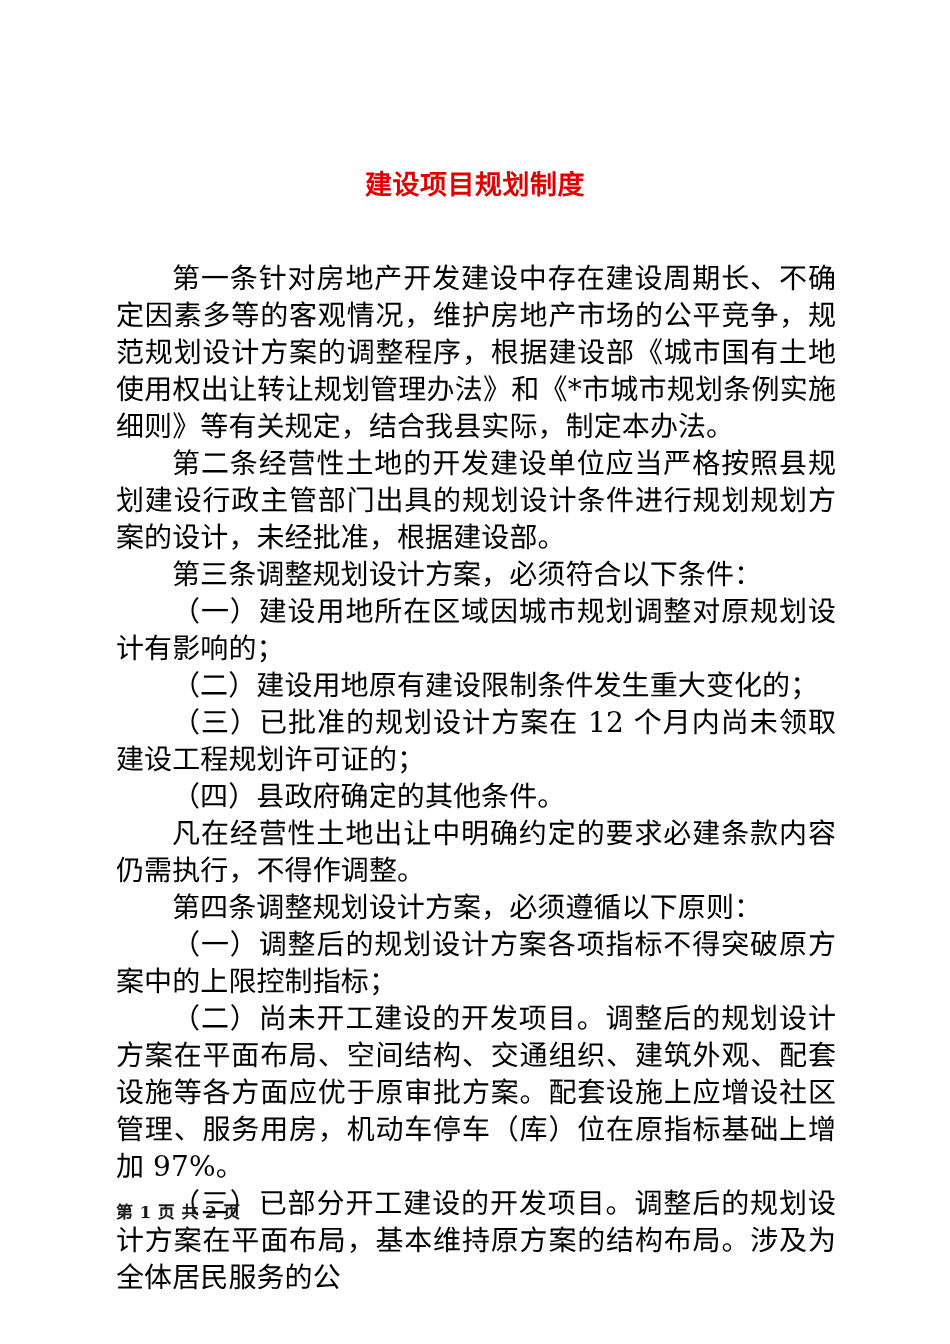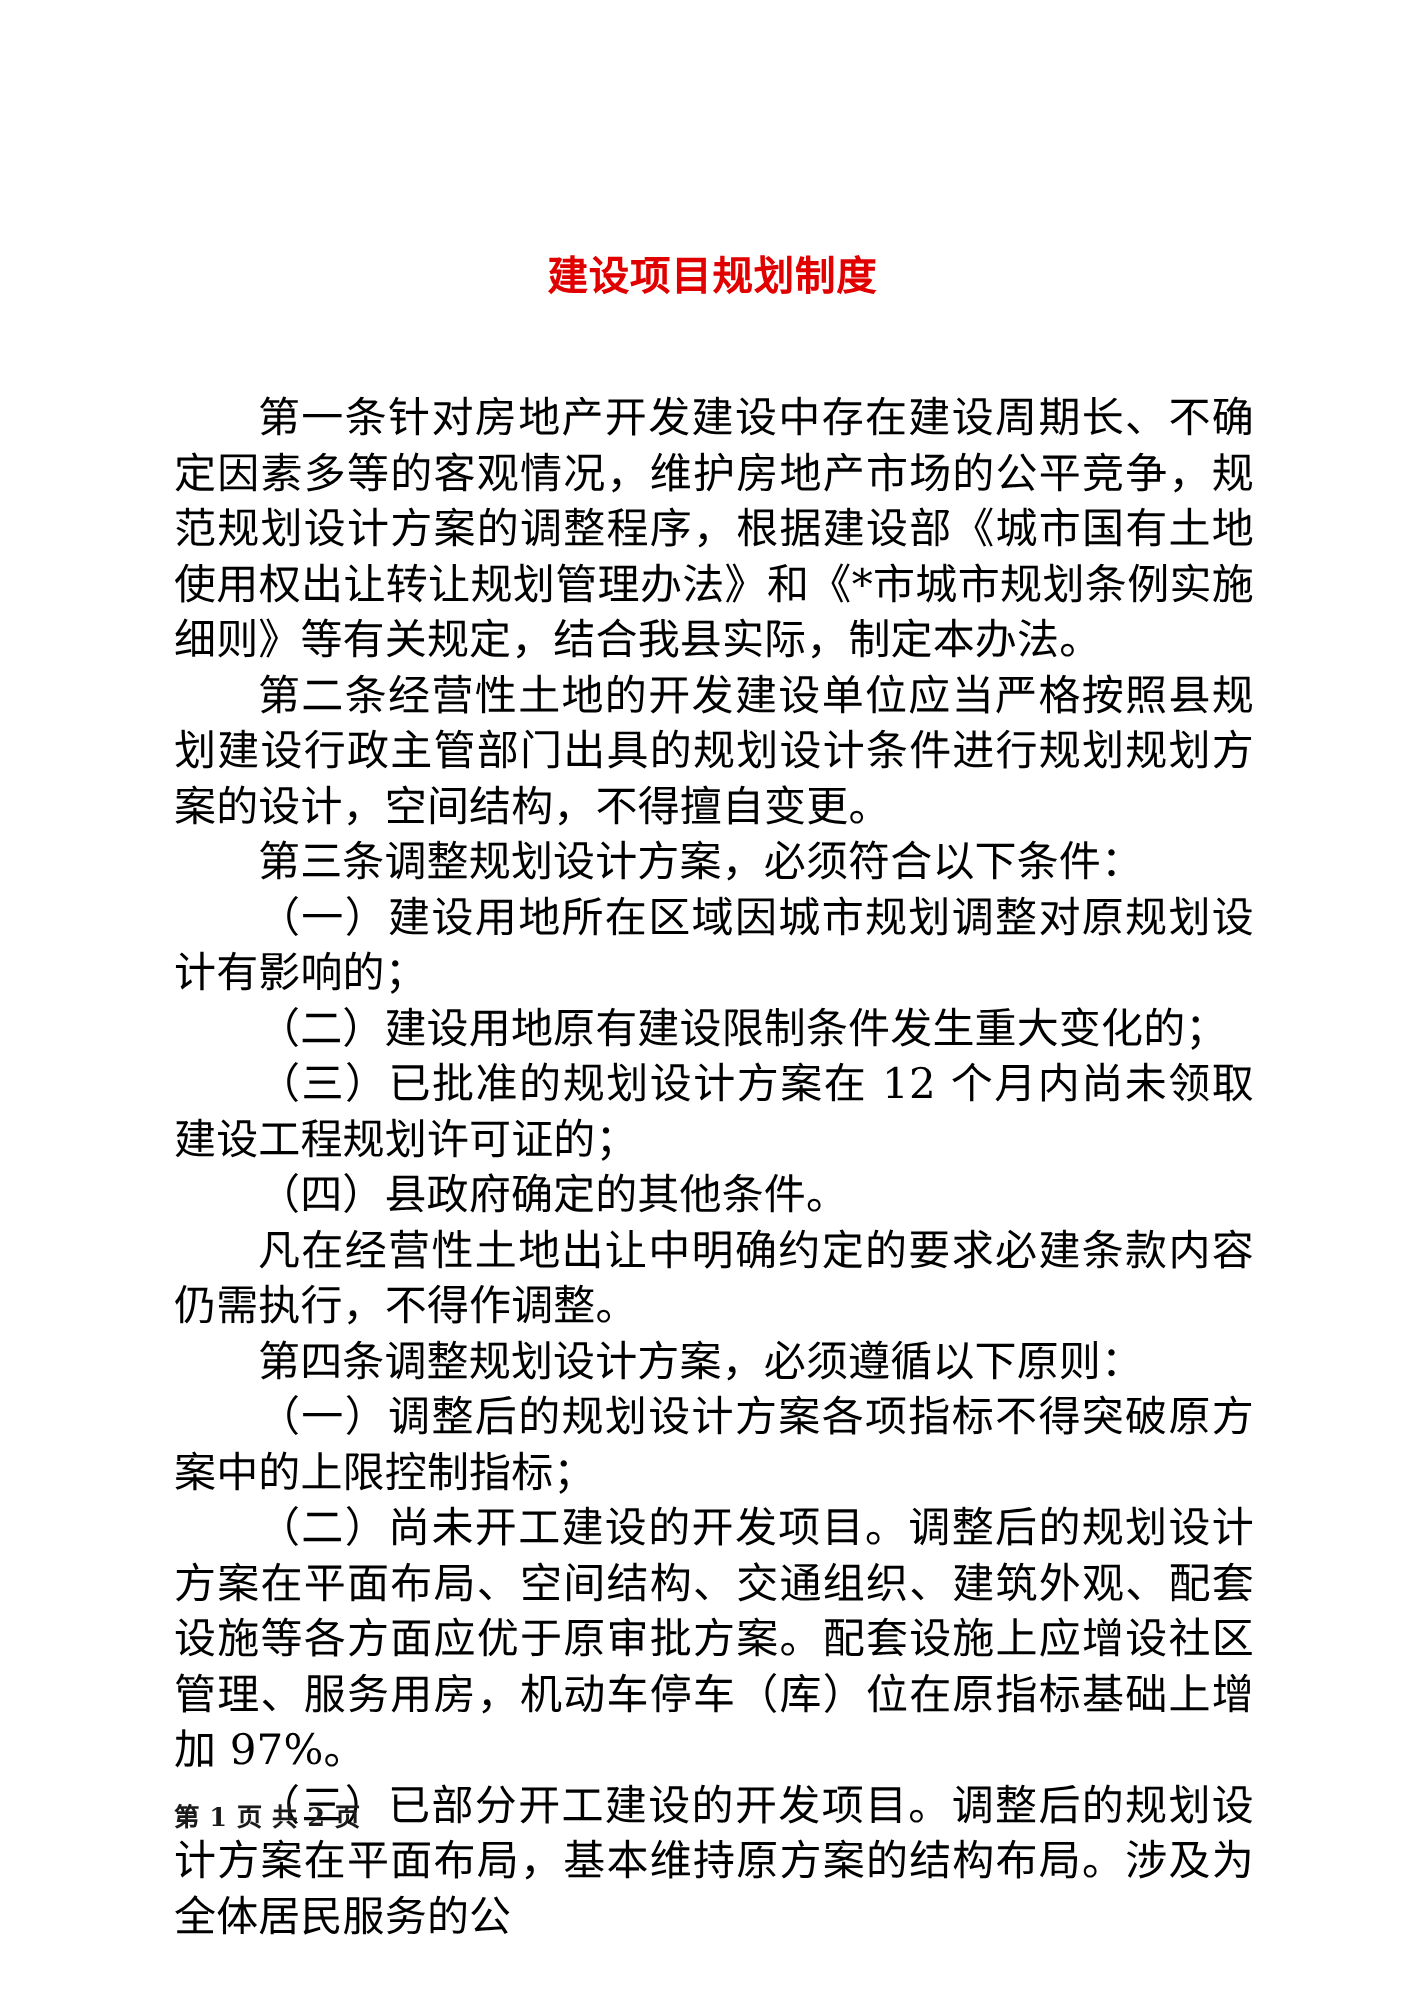--- a/index.html
+++ b/index.html
@@ -68,21 +68,21 @@
 </style>
 </head>
 <body>
 
 <div class="page">
 
   <h1 class="doc-title">建设项目规划制度</h1>
 
   <div class="body-block">
     <p class="para">第一条针对房地产开发建设中存在建设周期长、不确定因素多等的客观情况，维护房地产市场的公平竞争，规范规划设计方案的调整程序，根据建设部《城市国有土地使用权出让转让规划管理办法》和《*市城市规划条例实施细则》等有关规定，结合我县实际，制定本办法。</p>
-    <p class="para">第二条经营性土地的开发建设单位应当严格按照县规划建设行政主管部门出具的规划设计条件进行规划规划方案的设计，空间结构，不得擅自变更。</p>
+    <p class="para">第二条经营性土地的开发建设单位应当严格按照县规划建设行政主管部门出具的规划设计条件进行规划规划方案的设计，未经批准，根据建设部。</p>
     <p class="para">第三条调整规划设计方案，必须符合以下条件：</p>
     <p class="para">（一）建设用地所在区域因城市规划调整对原规划设计有影响的；</p>
     <p class="para">（二）建设用地原有建设限制条件发生重大变化的；</p>
     <p class="para">（三）已批准的规划设计方案在 12 个月内尚未领取建设工程规划许可证的；</p>
     <p class="para">（四）县政府确定的其他条件。</p>
     <p class="para">凡在经营性土地出让中明确约定的要求必建条款内容仍需执行，不得作调整。</p>
     <p class="para">第四条调整规划设计方案，必须遵循以下原则：</p>
     <p class="para">（一）调整后的规划设计方案各项指标不得突破原方案中的上限控制指标；</p>
     <p class="para">（二）尚未开工建设的开发项目。调整后的规划设计方案在平面布局、空间结构、交通组织、建筑外观、配套设施等各方面应优于原审批方案。配套设施上应增设社区管理、服务用房，机动车停车（库）位在原指标基础上增加 97%。</p>
     <p class="para">（三）已部分开工建设的开发项目。调整后的规划设计方案在平面布局，基本维持原方案的结构布局。涉及为全体居民服务的公</p>

